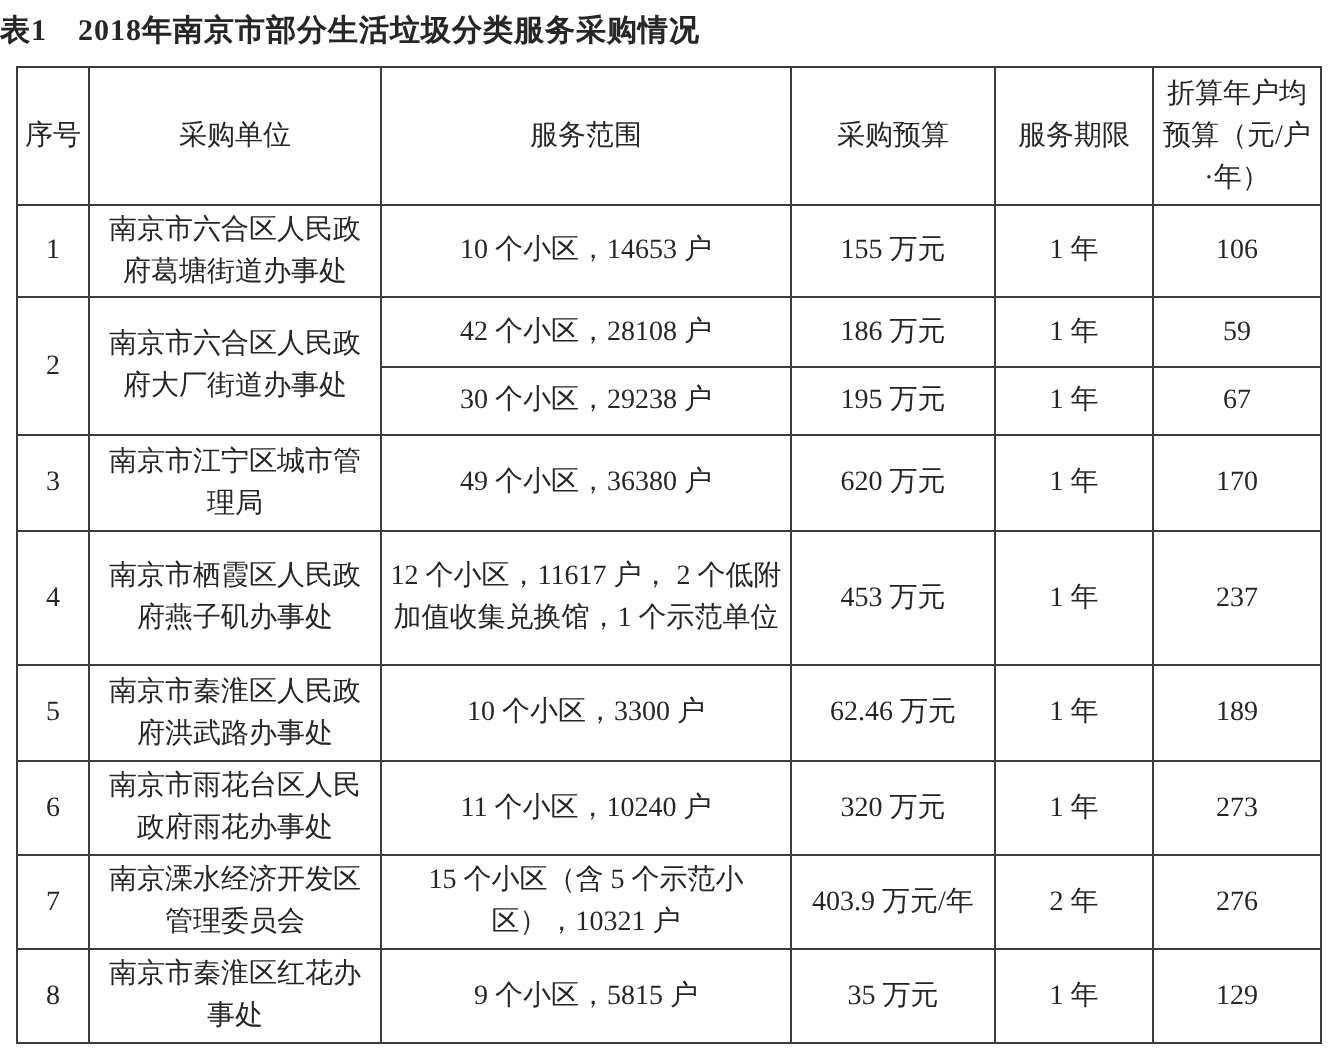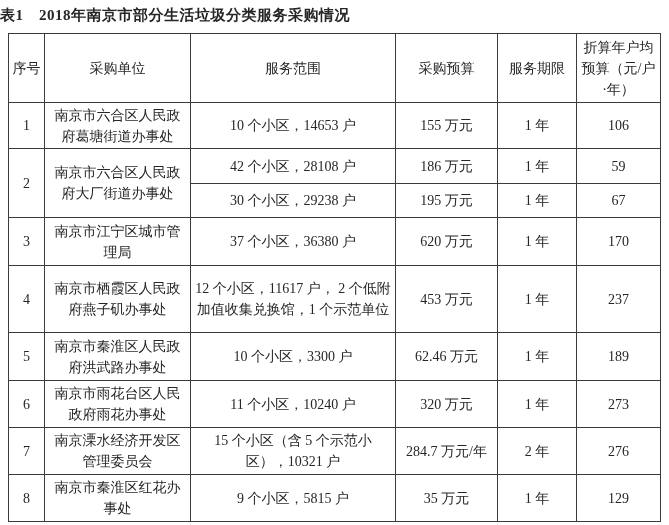--- a/index.html
+++ b/index.html
@@ -103,21 +103,21 @@
     <tr class="r2b">
       <td>30 个小区，29238 户</td>
       <td>195 万元</td>
       <td>1 年</td>
       <td>67</td>
     </tr>
 
     <tr class="r3">
       <td>3</td>
       <td>南京市江宁区城市管理局</td>
-      <td>37 个小区，36380 户</td>
+      <td>49 个小区，36380 户</td>
       <td>620 万元</td>
       <td>1 年</td>
       <td>170</td>
     </tr>
 
     <tr class="r4">
       <td>4</td>
       <td>南京市栖霞区人民政府燕子矶办事处</td>
       <td>12 个小区，11617 户， 2 个低附加值收集兑换馆，1 个示范单位</td>
       <td>453 万元</td>
@@ -140,21 +140,21 @@
       <td>11 个小区，10240 户</td>
       <td>320 万元</td>
       <td>1 年</td>
       <td>273</td>
     </tr>
 
     <tr class="r7">
       <td>7</td>
       <td>南京溧水经济开发区管理委员会</td>
       <td>15 个小区（含 5 个示范小区），10321 户</td>
-      <td>284.7 万元/年</td>
+      <td>403.9 万元/年</td>
       <td>2 年</td>
       <td>276</td>
     </tr>
 
     <tr class="r8">
       <td>8</td>
       <td>南京市秦淮区红花办事处</td>
       <td>9 个小区，5815 户</td>
       <td>35 万元</td>
       <td>1 年</td>

